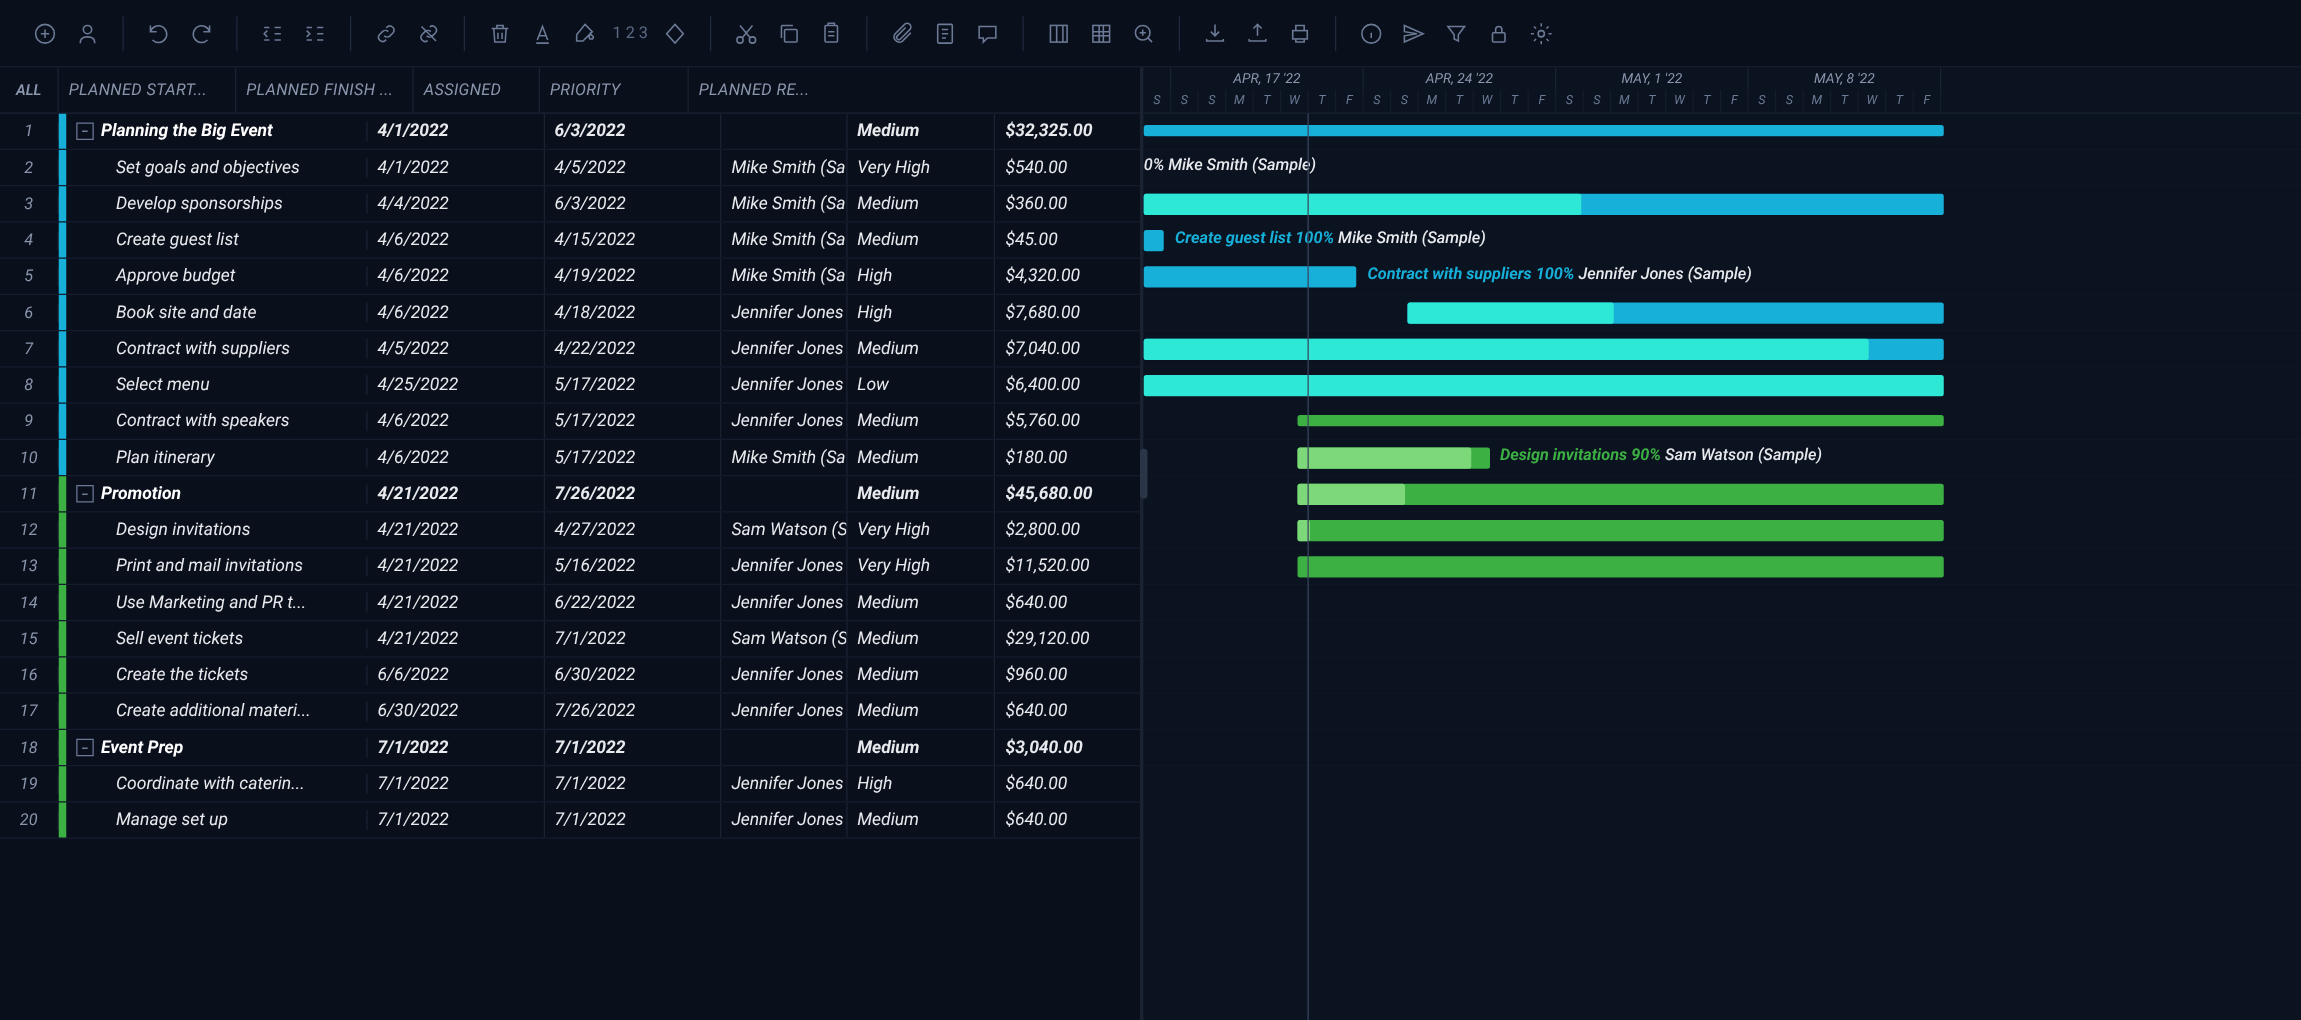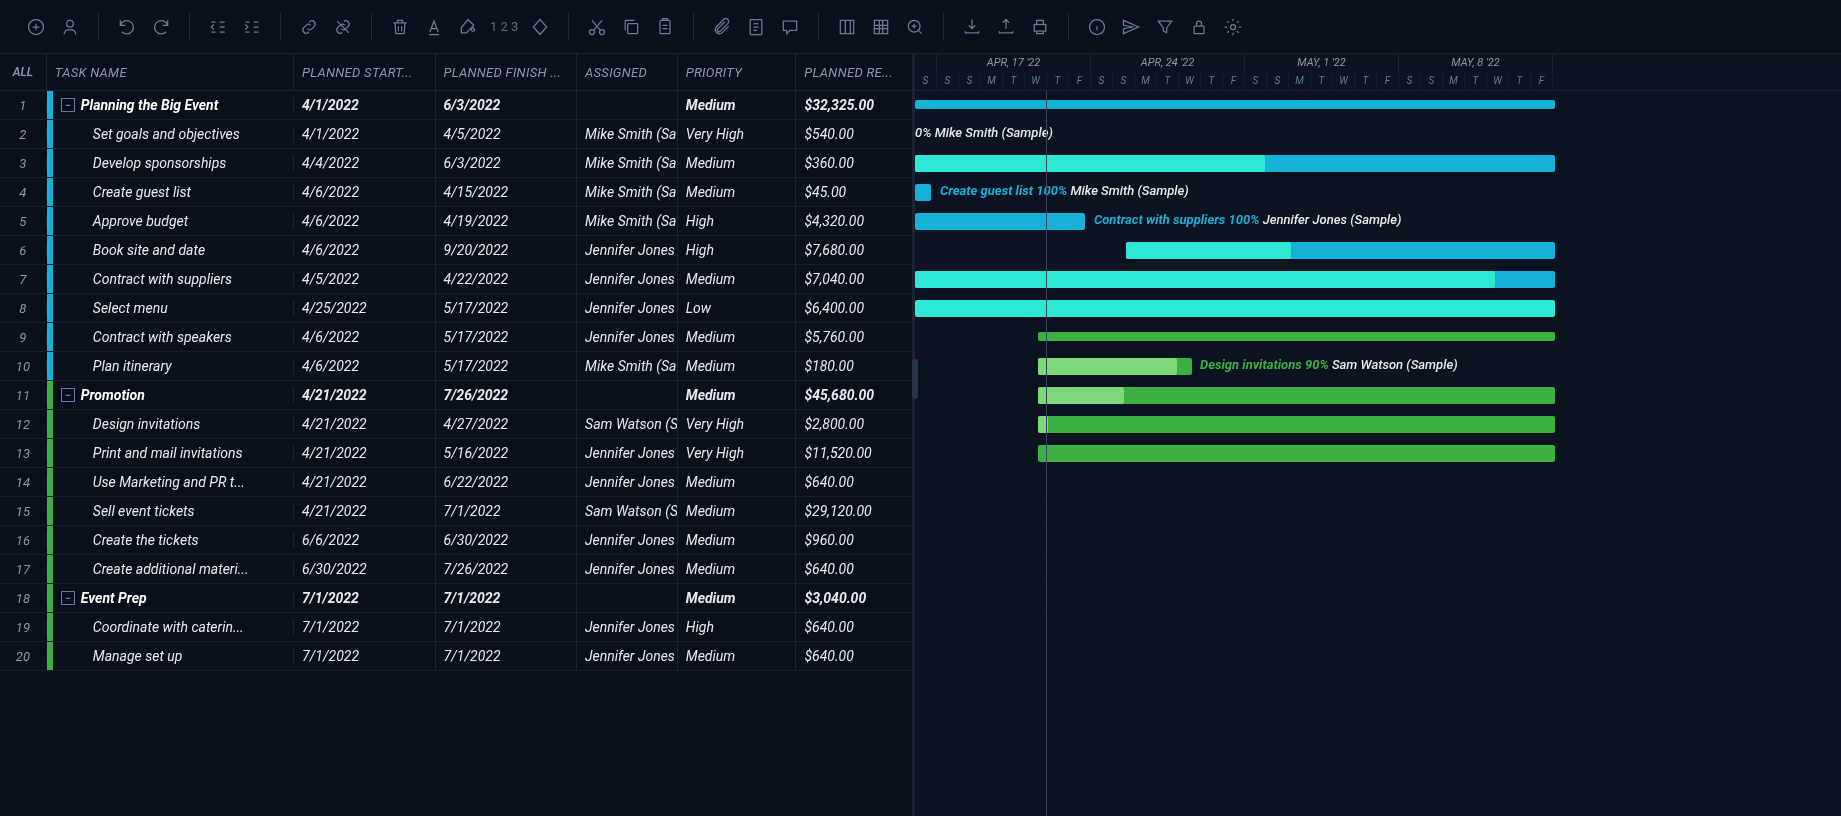--- a/index.html
+++ b/index.html
@@ -226,21 +226,20 @@
         <circle cx="12" cy="12" r="3"></circle>
         <path d="M12 2v3M12 19v3M5 5l2 2M17 17l2 2M2 12h3M19 12h3M5 19l2-2M17 7l2-2"></path>
       </svg>
     </div>
 </div>
 
 <div class="main">
   <div class="grid">
     <div class="grid-header">
       <div class="gh-all">ALL</div>
-      <div class="gh-cell tn">TASK NAME</div>
       <div class="gh-cell ps">PLANNED START...</div>
       <div class="gh-cell pf">PLANNED FINISH ...</div>
       <div class="gh-cell as">ASSIGNED</div>
       <div class="gh-cell pr">PRIORITY</div>
       <div class="gh-cell re">PLANNED RE...</div>
     </div>
     <div class="grid-body" id="grid-body">
         <div class="grid-row parent">
           <div class="gr-num">1</div>
           <div class="gr-mark" style="background: rgb(23, 176, 217);"></div>
@@ -302,21 +301,21 @@
           <div class="gr-cell pr">High</div>
           <div class="gr-cell re">$4,320.00</div>
         </div>
         <div class="grid-row">
           <div class="gr-num">6</div>
           <div class="gr-mark" style="background: rgb(23, 176, 217);"></div>
           <div class="gr-task child">
             <span>Book site and date</span>
           </div>
           <div class="gr-cell ps">4/6/2022</div>
-          <div class="gr-cell pf">9/20/2022</div>
+          <div class="gr-cell pf">4/18/2022</div>
           <div class="gr-cell as">Jennifer Jones</div>
           <div class="gr-cell pr">High</div>
           <div class="gr-cell re">$7,680.00</div>
         </div>
         <div class="grid-row">
           <div class="gr-num">7</div>
           <div class="gr-mark" style="background: rgb(23, 176, 217);"></div>
           <div class="gr-task child">
             <span>Contract with suppliers</span>
           </div>

